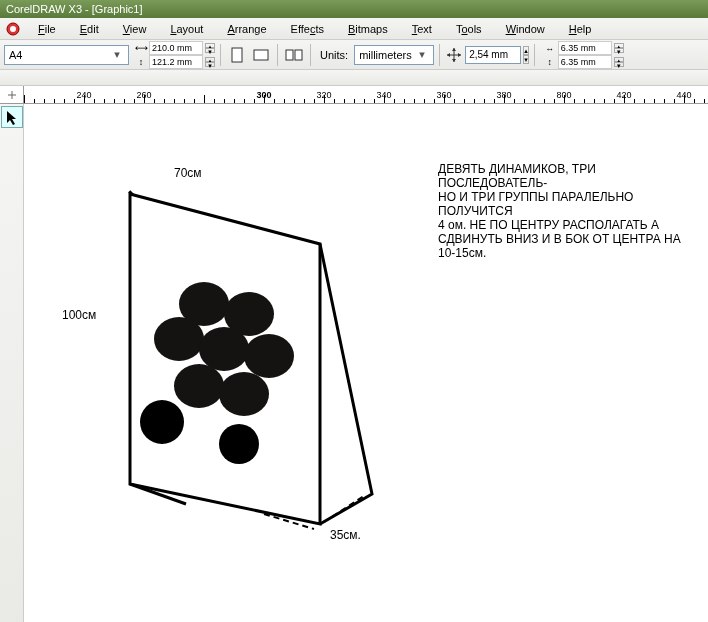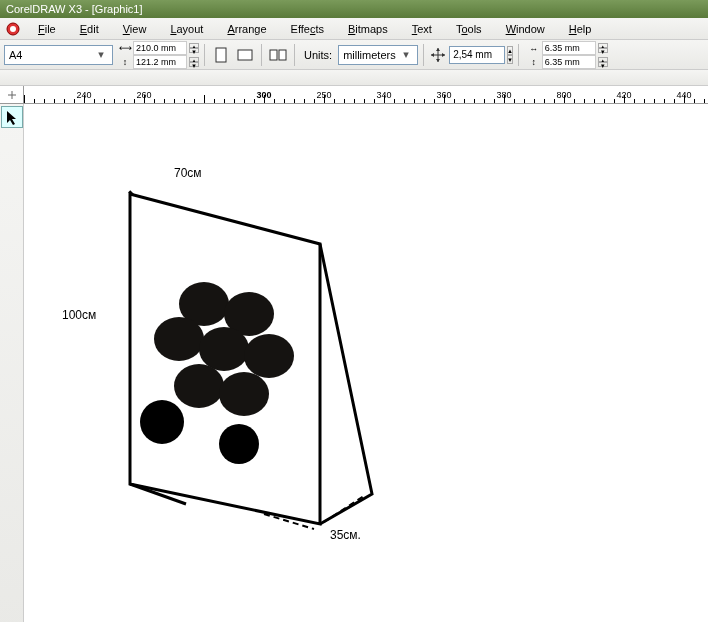--- a/index.html
+++ b/index.html
@@ -4,21 +4,21 @@
 <style>
 * { margin: 0; padding: 0; box-sizing: border-box; }
 body { font-family: Tahoma, Arial, sans-serif; font-size: 11px; background: #fff; width: 708px; height: 622px; overflow: hidden; position: relative; }
 .titlebar { background: linear-gradient(#7a9a5a,#5a7a3a); color: #fff; height: 18px; line-height: 18px; padding-left: 6px; font-size: 11px; }
 .menubar { background: linear-gradient(#f5f5f3,#e9e9e6); height: 22px; display: flex; align-items: center; padding: 0 4px; border-bottom: 1px solid #ccc; }
 .menubar .icon { width: 18px; height: 18px; margin-right: 4px; display: flex; align-items: center; justify-content: center; }
 .menubar .menu-item { padding: 0 12px; cursor: default; }
 .menubar .menu-item span { text-decoration: underline; }
 .toolbar1 { background: linear-gradient(#f5f5f3,#e9e9e6); height: 30px; display: flex; align-items: center; padding: 0 4px; border-bottom: 1px solid #ccc; gap: 2px; }
 .divider { width: 1px; height: 22px; background: #bdbdbd; margin: 0 3px; }
-.pagesize { width: 109px; height: 20px; border: 1px solid #7f9db9; background: #fff; display: flex; align-items: center; padding: 0 4px; }
+.pagesize { width: 125px; height: 20px; border: 1px solid #7f9db9; background: #fff; display: flex; align-items: center; padding: 0 4px; }
 .pagesize .dd { margin-left: auto; width: 14px; text-align: center; color: #555; }
 .dimgroup { display: flex; flex-direction: column; font-size: 9px; line-height: 12px; margin-left: 4px; }
 .dimrow { display: flex; align-items: center; gap: 2px; }
 .dimrow .ic { width: 12px; text-align: center; }
 .dimrow .val { width: 54px; border: 1px solid #ccc; padding: 0 2px; background: #fff; font-size: 9px; }
 .dimrow .spin { width: 10px; height: 10px; font-size: 7px; display: flex; flex-direction: column; }
 .dimrow .spin div { height: 5px; line-height: 5px; border: 1px solid #aaa; text-align: center; }
 .tbtn { width: 22px; height: 22px; border: 1px solid transparent; display: flex; align-items: center; justify-content: center; }
 .unitslabel { font-size: 11px; margin: 0 4px; }
 .unitsel { width: 80px; height: 20px; border: 1px solid #7f9db9; background: #fff; display: flex; align-items: center; padding: 0 4px; }
@@ -184,21 +184,21 @@
       <div class="tick" style="left: 220px;"></div>
       <div class="tick" style="left: 230px;"></div>
       <div class="tick major" style="left: 240px;"></div>
       <div class="label" style="left: 240px; font-weight: bold;">300</div>
       <div class="tick" style="left: 250px;"></div>
       <div class="tick" style="left: 260px;"></div>
       <div class="tick" style="left: 270px;"></div>
       <div class="tick" style="left: 280px;"></div>
       <div class="tick" style="left: 290px;"></div>
       <div class="tick major" style="left: 300px;"></div>
-      <div class="label" style="left: 300px;">250</div>
+      <div class="label" style="left: 300px;">320</div>
       <div class="tick" style="left: 310px;"></div>
       <div class="tick" style="left: 320px;"></div>
       <div class="tick" style="left: 330px;"></div>
       <div class="tick" style="left: 340px;"></div>
       <div class="tick" style="left: 350px;"></div>
       <div class="tick major" style="left: 360px;"></div>
       <div class="label" style="left: 360px;">340</div>
       <div class="tick" style="left: 370px;"></div>
       <div class="tick" style="left: 380px;"></div>
       <div class="tick" style="left: 390px;"></div>
@@ -266,14 +266,19 @@
       <ellipse cx="245" cy="252" rx="25" ry="22" fill="#151311"></ellipse>
       <ellipse cx="175" cy="282" rx="25" ry="22" fill="#151311"></ellipse>
       <ellipse cx="220" cy="290" rx="25" ry="22" fill="#151311"></ellipse>
 
       <circle cx="138" cy="318" r="22" fill="#000"></circle>
       <circle cx="215" cy="340" r="20" fill="#000"></circle>
     </svg>
     <div class="annot" style="left:150px;top:62px">70см</div>
     <div class="annot" style="left:38px;top:204px">100см</div>
     <div class="annot" style="left:306px;top:424px">35см.</div>
+    <div class="annot" style="left:414px;top:58px;width:260px;white-space:pre-line;line-height:14px">ДЕВЯТЬ ДИНАМИКОВ, ТРИ ПОСЛЕДОВАТЕЛЬ-
+НО И ТРИ ГРУППЫ ПАРАЛЕЛЬНО ПОЛУЧИТСЯ
+ 4 ом. НЕ ПО ЦЕНТРУ РАСПОЛАГАТЬ А
+СДВИНУТЬ ВНИЗ И В БОК ОТ ЦЕНТРА НА
+ 10-15см.</div>
   </div>
 </div>
 
 </body></html>

